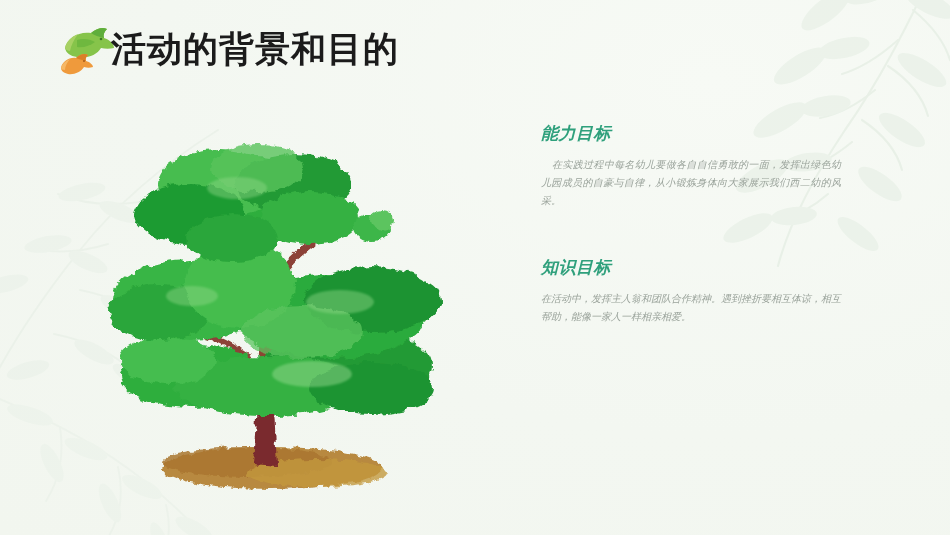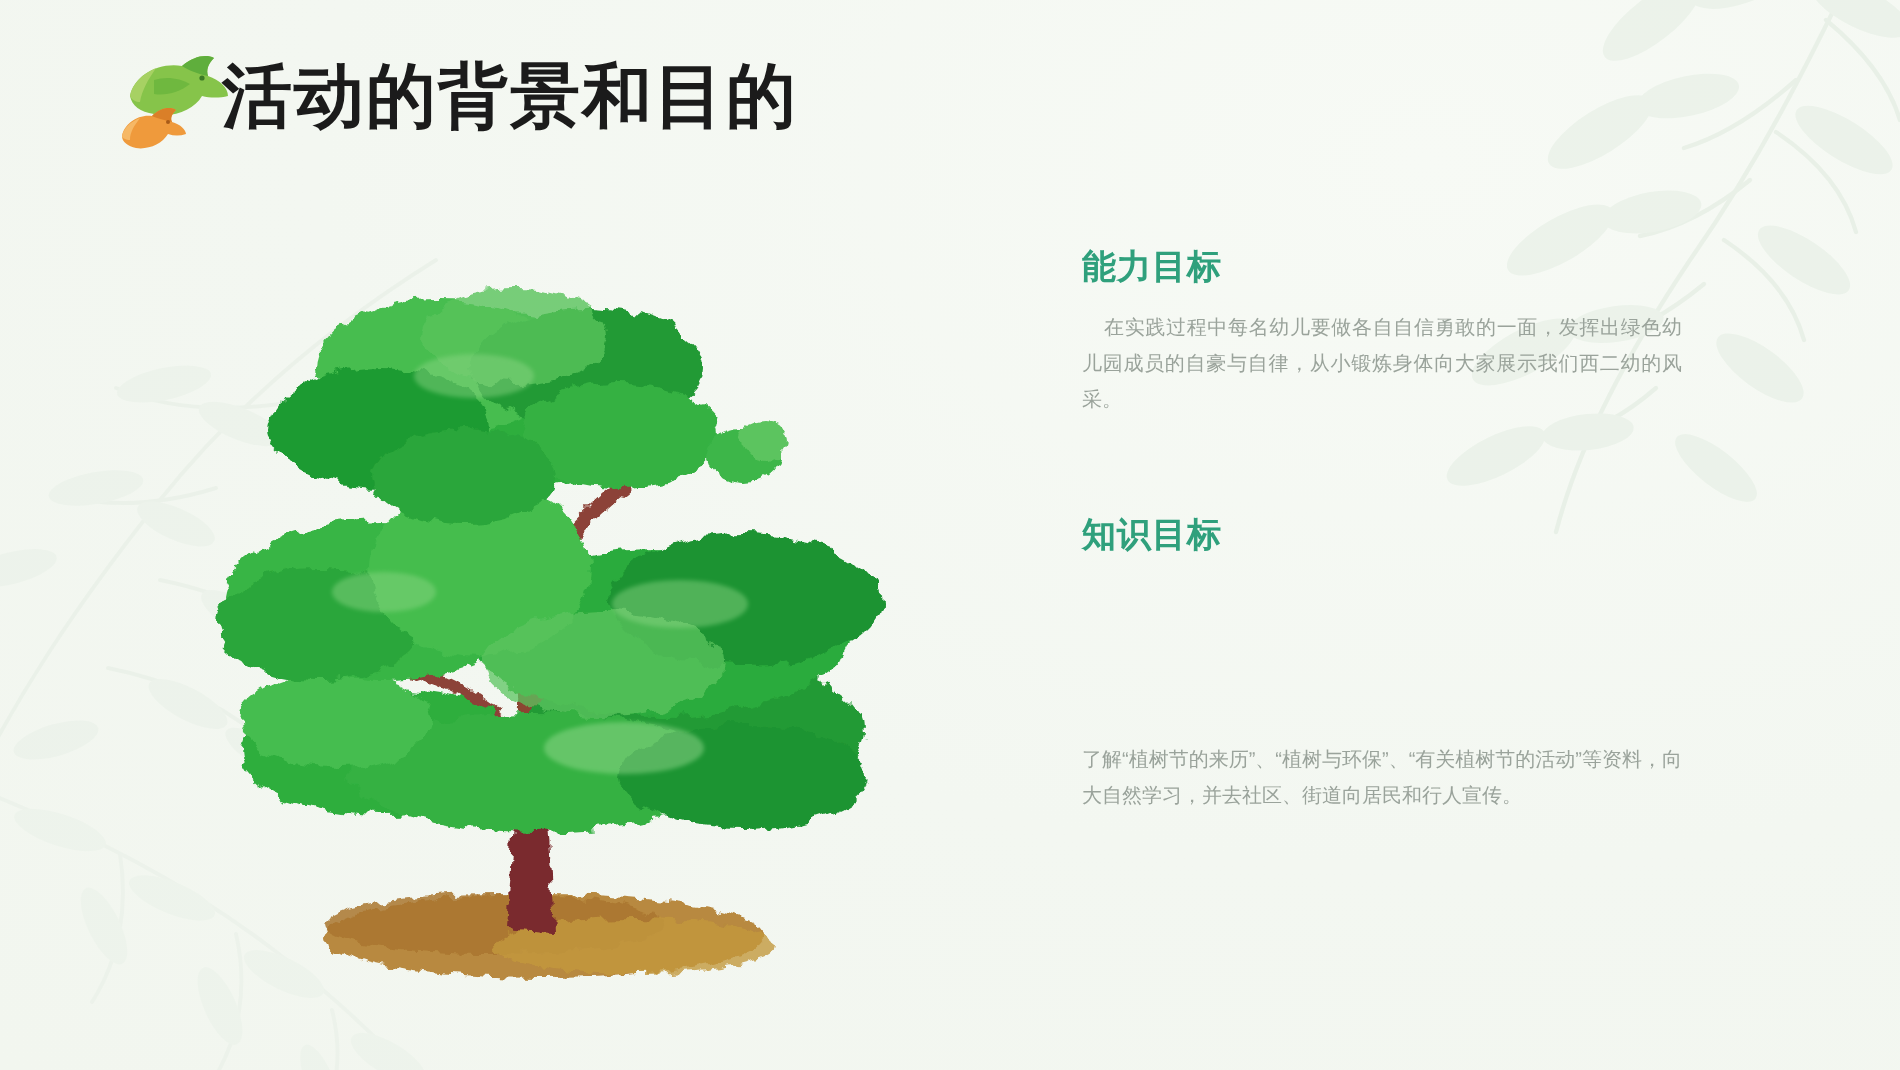--- a/index.html
+++ b/index.html
@@ -32,21 +32,21 @@
     color:#1b1b1b;line-height:1.25;
     font-family:"Liberation Sans","DejaVu Sans",sans-serif;
   }
 
   
   .tree-wrap{position:absolute;left:72px;top:88px;width:400px;height:410px;}
   .tree-wrap svg{display:block;}
 
   
   .content{position:absolute;left:541px;top:124px;width:320px;}
-  .block{margin-bottom:0;}
+  .block{margin-bottom:0;font-style:italic;}
   .block.b1{position:absolute;top:0;left:0;width:320px;}
   .block.b2{position:absolute;top:134px;left:0;width:320px;}
   .block.b3{position:absolute;top:248px;left:0;width:320px;}
 
   .sec-title{
     font-size:17px;font-weight:bold;color:#2fa07c;
     letter-spacing:.5px;margin:0 0 12px 0;line-height:1.2;
   }
   .sec-body{
     font-size:10px;color:#9aa39b;line-height:1.78;
@@ -242,21 +242,21 @@
 
   <div class="content">
 
     <div class="block b1">
       <div class="sec-title">能力目标</div>
       <p class="sec-body indent">在实践过程中每名幼儿要做各自自信勇敢的一面，发挥出绿色幼儿园成员的自豪与自律，从小锻炼身体向大家展示我们西二幼的风采。</p>
     </div>
 
     <div class="block b2">
       <div class="sec-title">知识目标</div>
+      <p class="sec-body">在活动中，发挥主人翁和团队合作精神。遇到挫折要相互体谅，相互帮助，能像一家人一样相亲相爱。</p>
     </div>
 
     <div class="block b3">
-      <p class="sec-body">了解“植树节的来历”、“植树与环保”、“有关植树节的活动”等资料，向大自然学习，并去社区、街道向居民和行人宣传。</p>
     </div>
 
   </div>
 
 </div>
 
 </body></html>

